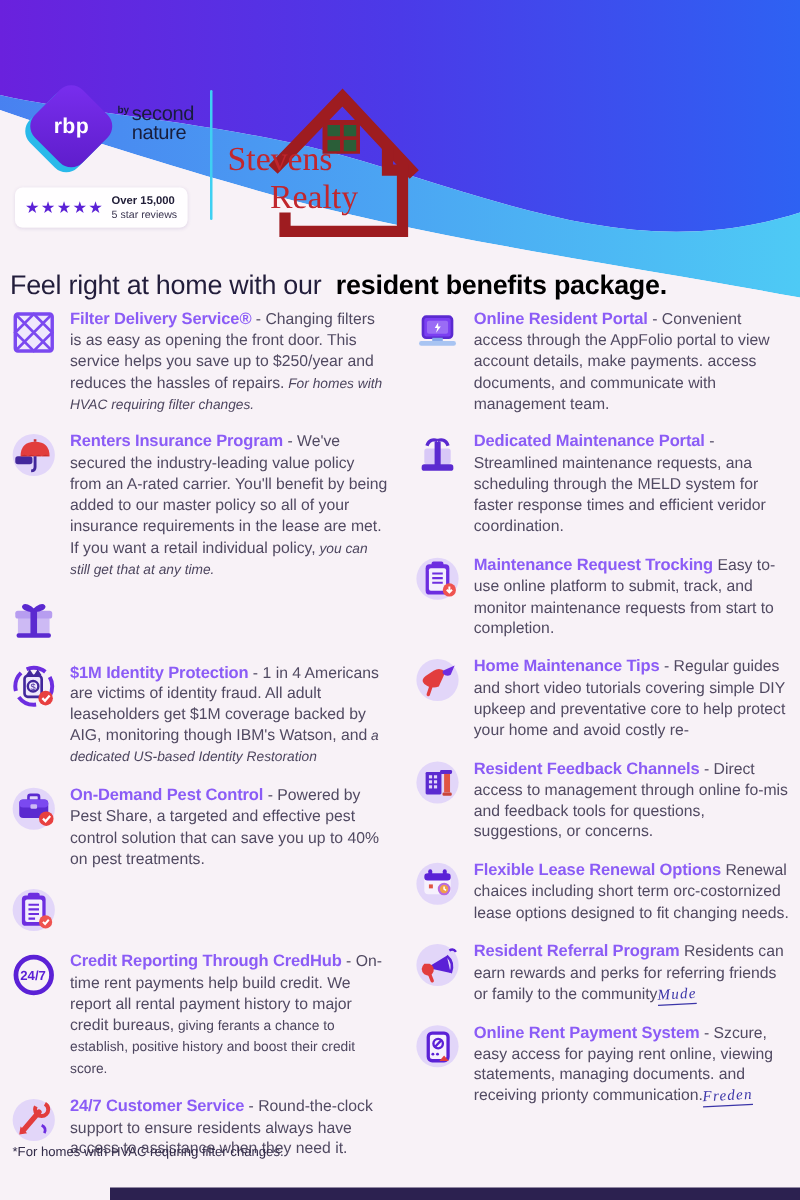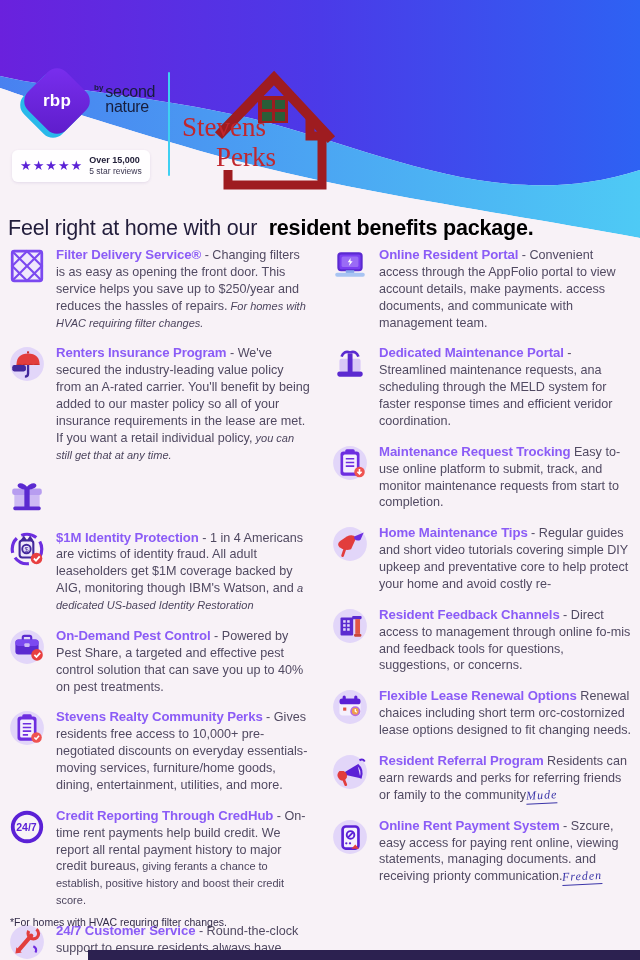--- a/index.html
+++ b/index.html
@@ -94,21 +94,21 @@
     <svg viewBox="0 0 185 128" width="185" height="128" aria-hidden="true">
       <path d="M40 66 L92 12 L146 70" fill="none" stroke="#9e1c20" stroke-width="10" stroke-linecap="square"></path>
       <rect x="76" y="30" width="30" height="27" fill="#9e1c20"></rect>
       <rect x="80" y="34" width="10" height="9" fill="#2a5e38"></rect>
         <rect x="93" y="34" width="10" height="9" fill="#2a5e38"></rect>
       <rect x="80" y="46" width="10" height="9" fill="#2a5e38"></rect>
         <rect x="93" y="46" width="10" height="9" fill="#2a5e38"></rect>
       <path d="M46 104 L46 119 L140 119 L140 70 L128 70 L128 52" fill="none" stroke="#9e1c20" stroke-width="9"></path>
     </svg>
     <span class="svText sv1">Stevens</span>
-    <span class="svText sv2">Perks</span>
+    <span class="svText sv2">Realty</span>
   </div>
 </div>
 
 <h1 class="headline"><span class="pre">Feel right at home with our </span><span class="hi"> resident benefits package.</span></h1>
 
 <div class="cols">
   <div class="col" id="col-left">
       <div class="item">
         <div class="ico">
           <svg viewBox="0 0 36 36">
@@ -175,21 +175,20 @@
           <svg viewBox="0 0 36 36">
             <circle cx="18" cy="18" r="16" fill="#e2d6f9"></circle>
             <rect x="9" y="7" width="18" height="23" rx="3" fill="#6d2ee0"></rect>
             <rect x="11.5" y="10" width="13" height="17" rx="1.5" fill="#f4effd"></rect>
             <rect x="13.5" y="5" width="9" height="4.5" rx="1.5" fill="#6d2ee0"></rect>
             <path d="M14 14 h8 M14 17.5 h8 M14 21 h8 M14 24.5 h5" stroke="#6d2ee0" stroke-width="1.6"></path>
             <circle cx="27" cy="27" r="5" fill="#ef5350"></circle>
             <path d="M25 27 l1.6 1.6 l2.8 -3.2" stroke="#fff" stroke-width="1.5" fill="none"></path>
           </svg>
         </div>
-        <p class="txt"><strong>Stevens Realty Community Perks</strong><span> - </span><span>Gives residents free access to 10,000+ pre-negotiated discounts on everyday essentials-moving services, furniture/home goods, dining, entertainment, utilities, and more.</span></p>
       </div>
       <div class="item">
         <div class="ico">
           <svg viewBox="0 0 36 36">
             <circle cx="18" cy="18" r="13.5" fill="none" stroke="#5b21d6" stroke-width="3.6"></circle>
             <text x="17.5" y="22" font-size="10" font-weight="bold" fill="#5b21d6" text-anchor="middle" font-family="Liberation Sans,sans-serif">24/7</text>
           </svg>
         </div>
         <p class="txt"><strong>Credit Reporting Through CredHub</strong><span> - </span><span>On-time rent payments help build credit. We report all rental payment history to major credit bureaus,</span><span class="small"> giving ferants a chance to establish, positive history and boost their credit score.</span></p>
       </div>

